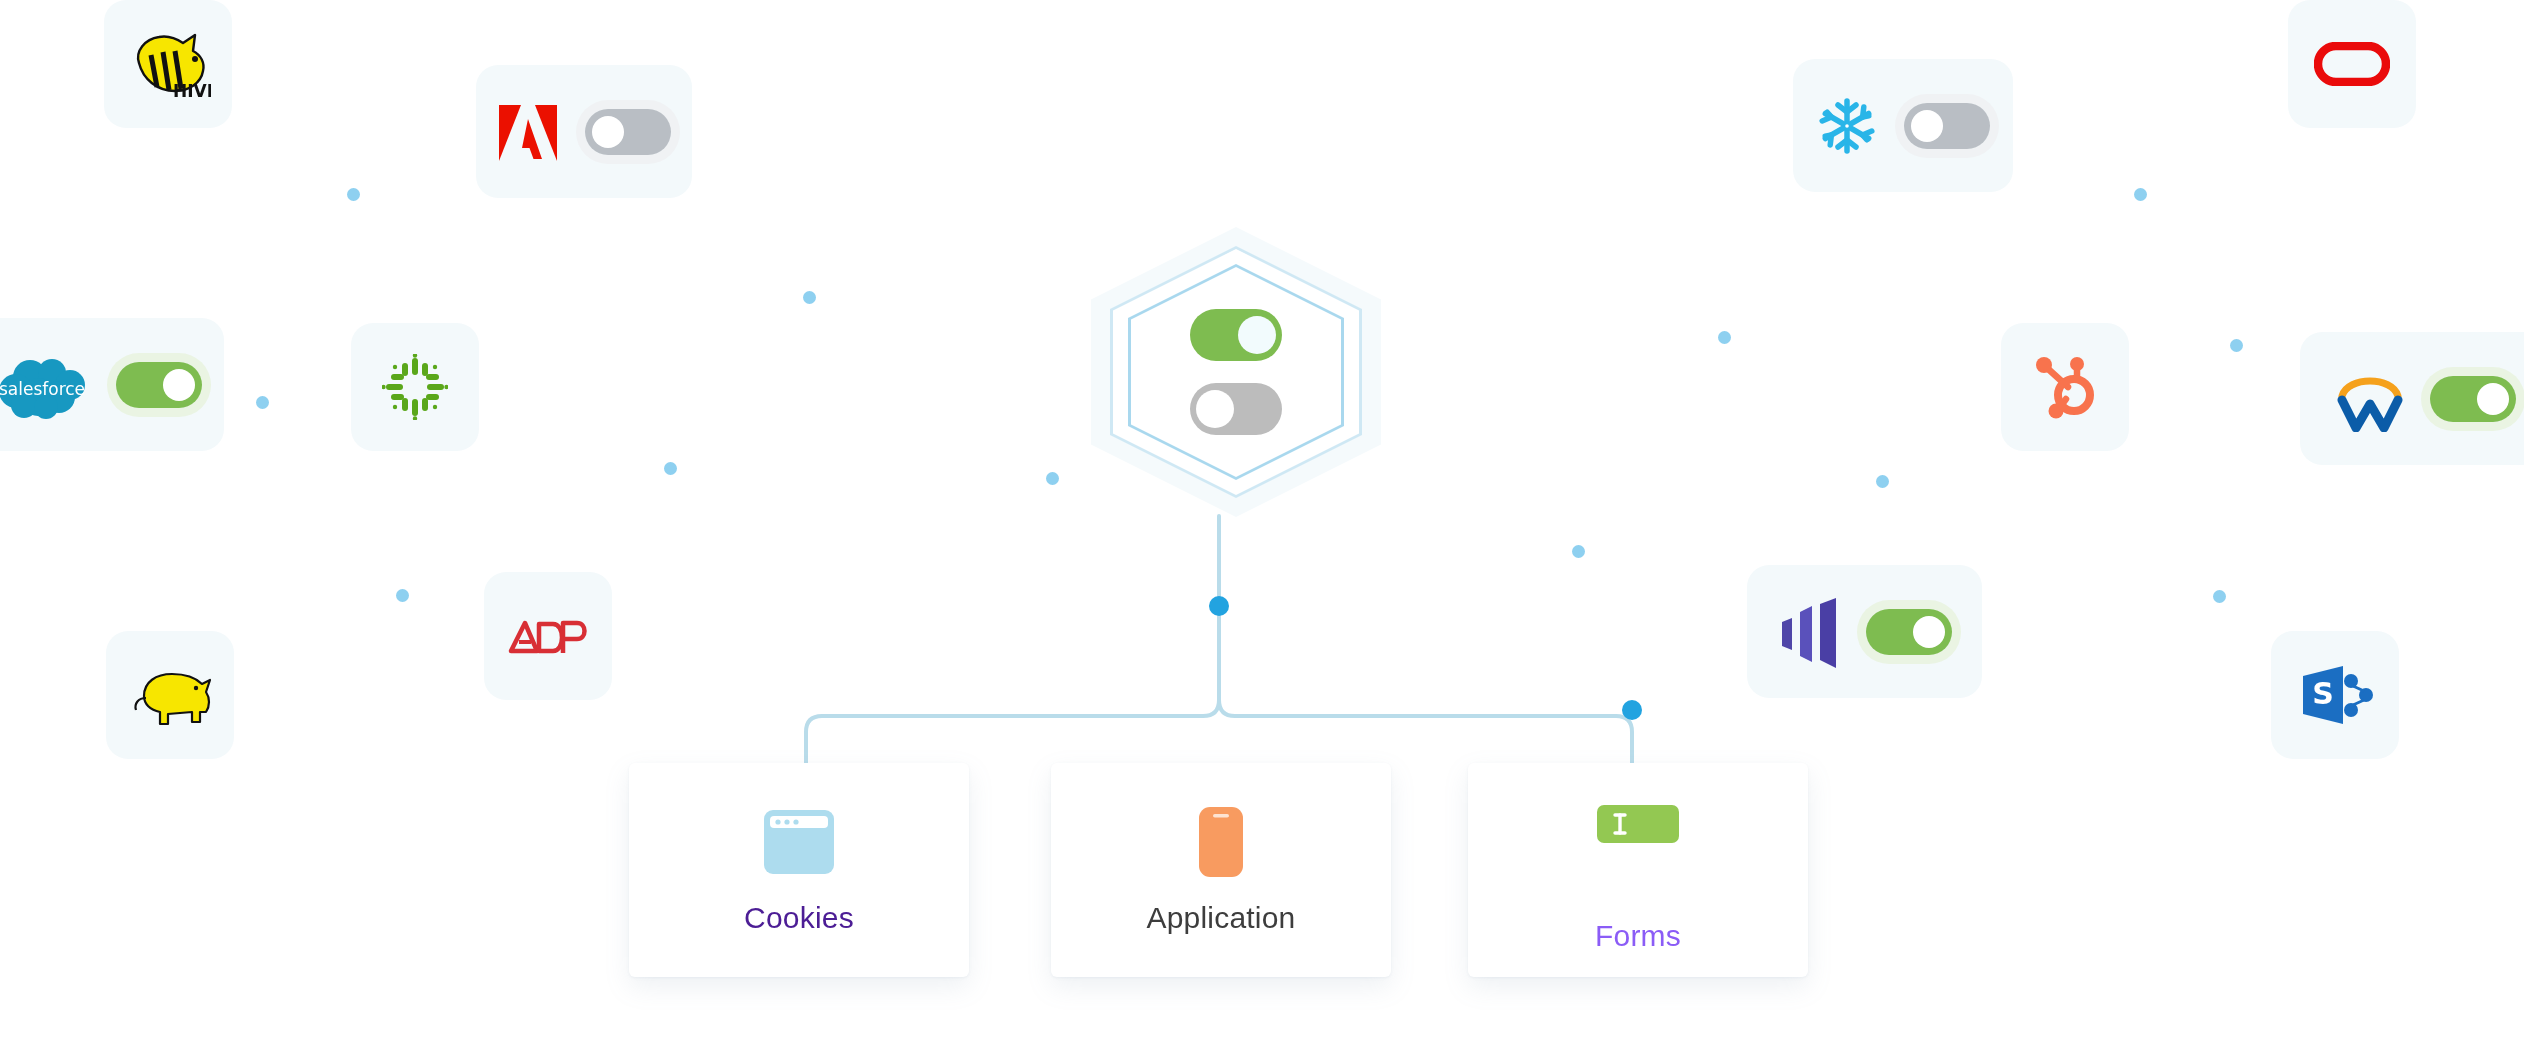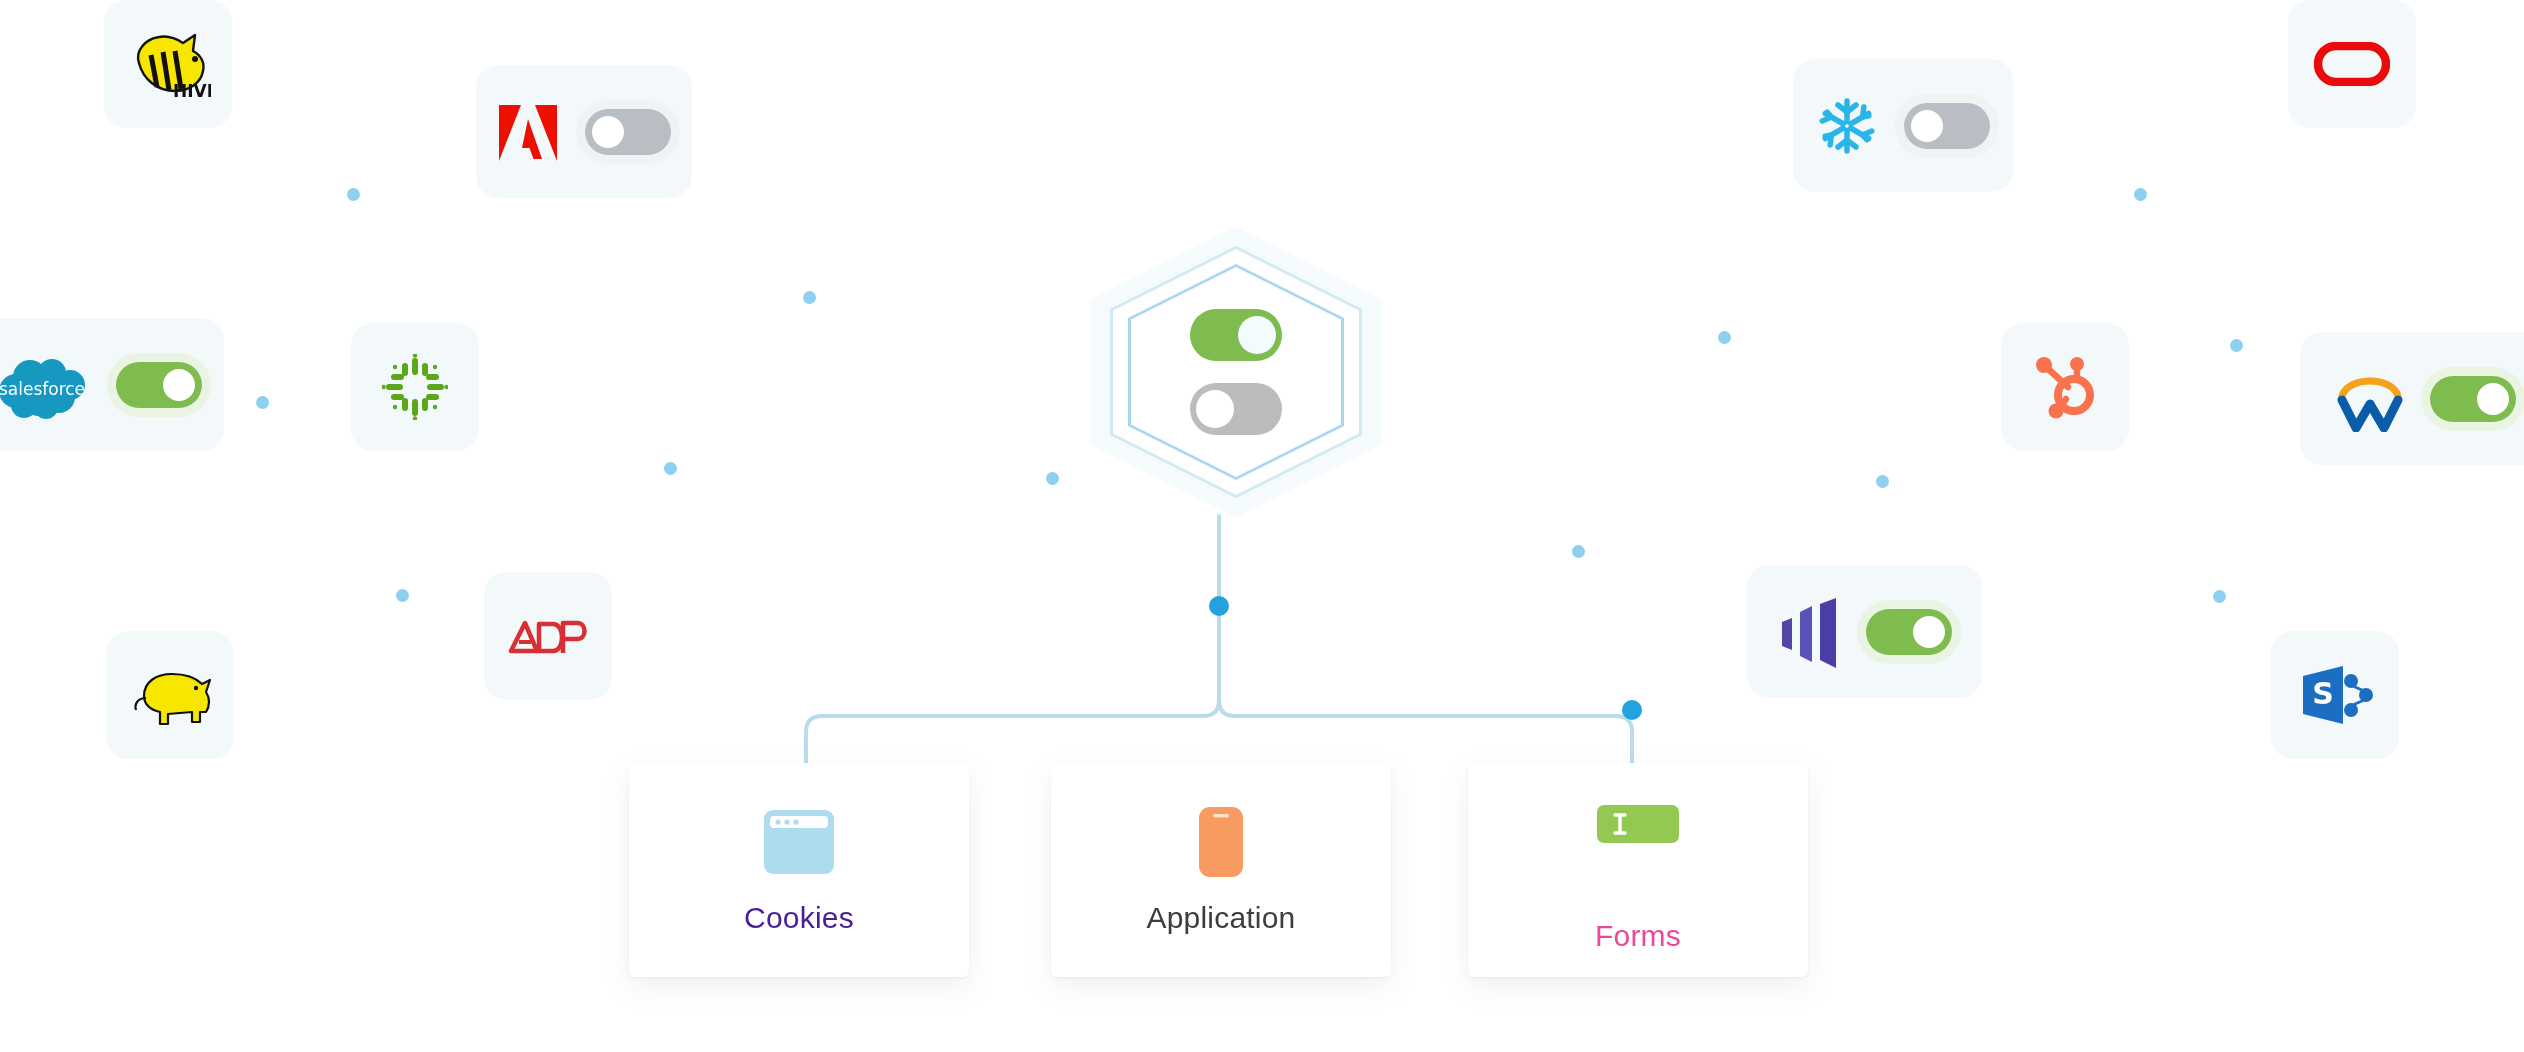--- a/index.html
+++ b/index.html
@@ -439,17 +439,17 @@
         <div class="card-icon">
           <svg width="84" height="40" viewBox="0 0 84 40" xmlns="http://www.w3.org/2000/svg">
             <rect x="1" y="1" width="82" height="38" rx="7" fill="#93c852"></rect>
             <g stroke="#ffffff" stroke-width="3.4" stroke-linecap="round">
               <path d="M19 11 L29 11"></path>
               <path d="M24 11 L24 29"></path>
               <path d="M19 29 L29 29"></path>
             </g>
           </svg>
         </div>
-        <div class="card-label" style="color: #ec4899; margin-top: 36px;">Forms</div>
+        <div class="card-label" style="color: #8b5cf6; margin-top: 36px;">Forms</div>
       </div>
     </div>
 
 </div>
 
 </body></html>

